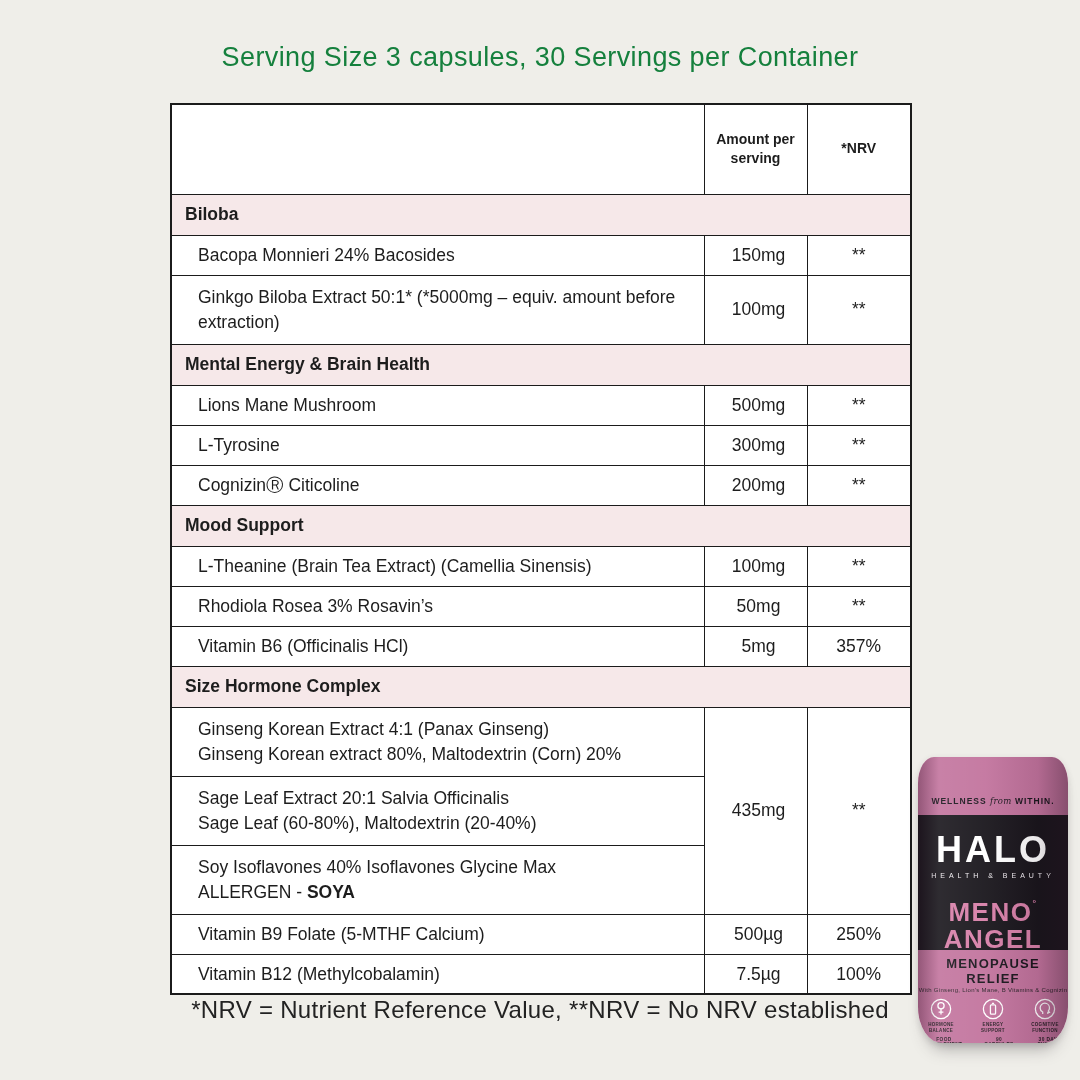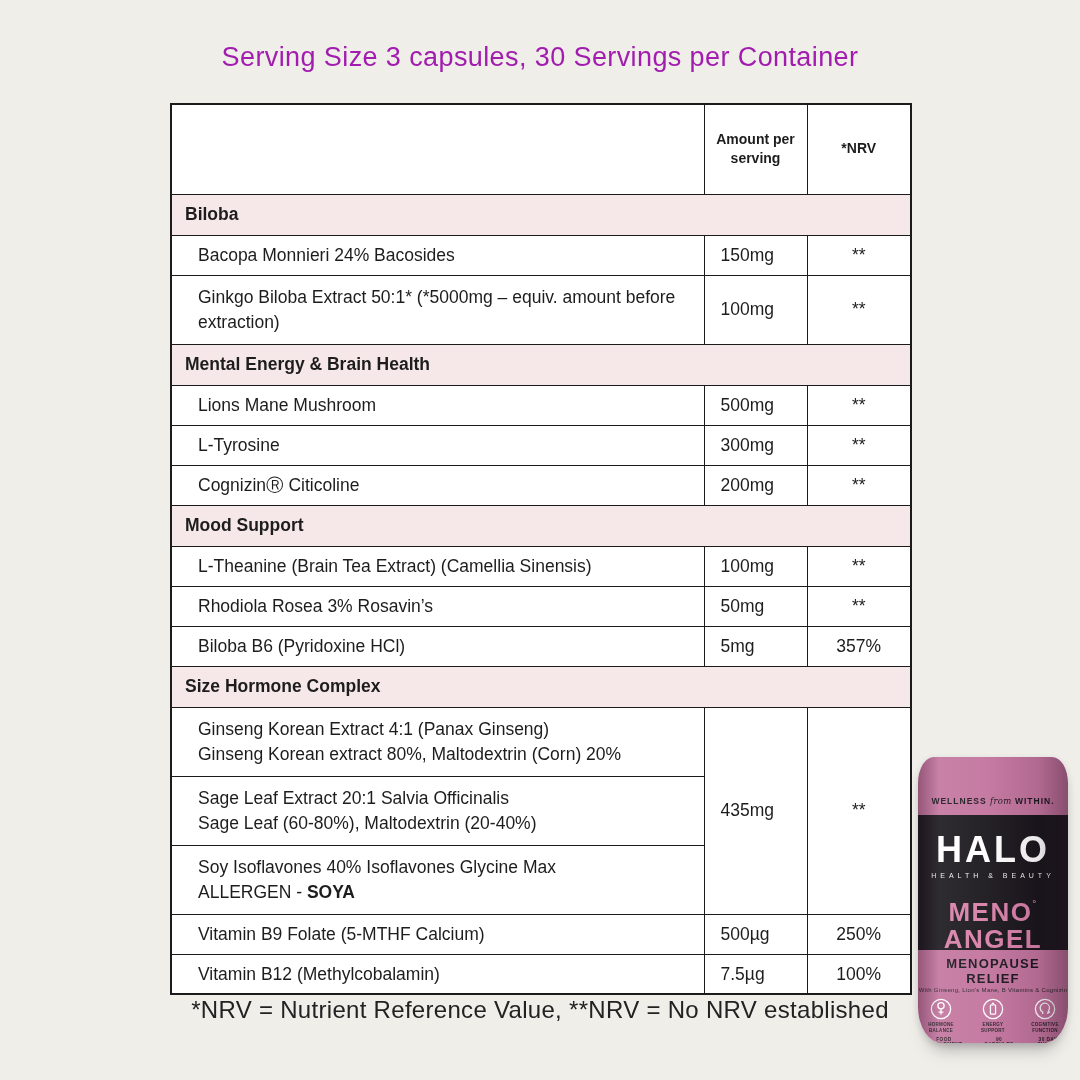--- a/index.html
+++ b/index.html
@@ -9,21 +9,21 @@
     background:#efeee9;
     font-family:"Liberation Sans", sans-serif;
     color:#1d1d1d;
     overflow:hidden;
   }
 
   
   .page-title {
     position:absolute; top:42px; left:0; width:100%;
     text-align:center; font-size:27px; letter-spacing:0.4px;
-    color:#a21caf; font-weight:400;
+    color:#15803d; font-weight:400;
   }
   .footnote {
     position:absolute; top:996px; left:0; width:100%;
     text-align:center; font-size:24px; letter-spacing:0.3px;
     color:#222;
   }
 
   
   .tbl-wrap { position:absolute; left:170px; top:103px; }
   table.supp {
@@ -42,21 +42,21 @@
   tr.rh-2    { height:69px; }
 
   th { font-weight:bold; font-size:14px; text-align:center; vertical-align:middle; }
   th.amt-h { line-height:1.35; padding:0 8px; }
 
   td.sec-cell {
     background:#f6e8e9; font-weight:bold; padding:4px 13px;
     font-size:17.5px;
   }
   td.name { padding:6px 26px; text-align:left; vertical-align:middle; }
-  td.amt  { text-align:left; padding:4px 10px 4px 16px; vertical-align:middle; }
+  td.amt  { text-align:center; padding:4px 10px 4px 16px; vertical-align:middle; }
   td.nrv  { text-align:center; padding:4px 6px; vertical-align:middle; }
 
   
   .bottle {
     position:absolute; left:918px; top:757px; width:150px; height:286px;
     border-radius:16px 16px 24px 24px / 26px 26px 36px 36px;
     overflow:hidden;
     box-shadow:0 14px 16px -8px rgba(60,55,60,0.35), 0 2px 6px rgba(60,55,60,0.15);
   }
   .bottle::after {   
@@ -161,21 +161,21 @@
       <td class="name">L-Theanine (Brain Tea Extract) (Camellia Sinensis)</td>
       <td class="amt">100mg</td>
       <td class="nrv">**</td>
     </tr>
     <tr class="rh-1">
       <td class="name">Rhodiola Rosea 3% Rosavin’s</td>
       <td class="amt">50mg</td>
       <td class="nrv">**</td>
     </tr>
     <tr class="rh-1">
-      <td class="name">Biloba B6 (Pyridoxine HCl)</td>
+      <td class="name">Vitamin B6 (Officinalis HCl)</td>
       <td class="amt">5mg</td>
       <td class="nrv">357%</td>
     </tr>
 
     <tr class="rh-sec">
       <td class="sec-cell" colspan="3">Size Hormone Complex</td>
     </tr>
     <tr class="rh-2">
       <td class="name">
         <div>Ginseng Korean Extract 4:1 (Panax Ginseng)</div>

